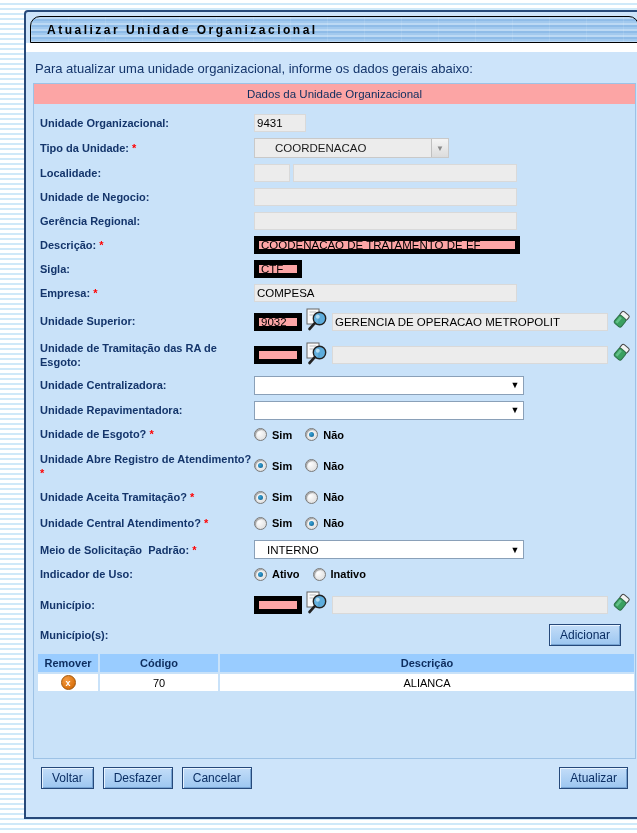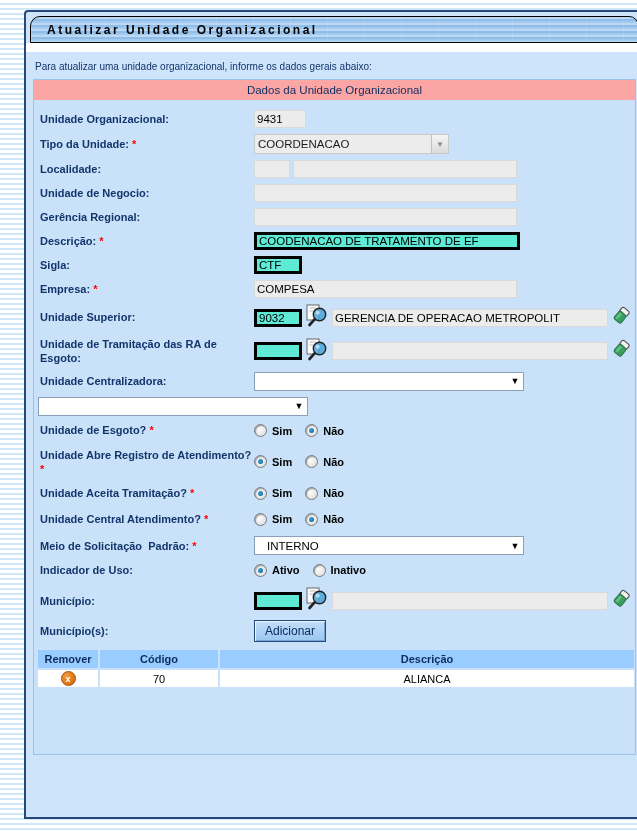--- a/index.html
+++ b/index.html
@@ -20,49 +20,49 @@
     background-image:
       repeating-linear-gradient(90deg, rgba(255,255,255,0.10) 0 1px, transparent 1px 37px),
       repeating-linear-gradient(180deg, #bcd9f4 0 2px, #8fbce8 2px 4px, #a2c9ee 4px 6px);
     display: flex; align-items: center;
   }
   .titlebar .t {
     font-size: 12px; font-weight: bold; color: #000; letter-spacing: 2.5px; padding-left: 16px;
   }
   .white-strip { height: 9px; background: #ffffff; }
   .content { padding: 7px 7px 0 7px; }
-  .intro { font-size: 10px; color: #14356b; margin: 2px 0 7px 2px; }
+  .intro { font-size: 13px; color: #14356b; margin: 2px 0 7px 2px; }
   .inner {
     border: 1px solid #9dc2e6; background: #c9e2f9; height: 676px; overflow: hidden;
   }
   .sectionband {
     height: 20px; background: #fca5a5; text-align: center;
     font-size: 11.5px; color: #0d2d5e; line-height: 20px;
   }
   .rows { padding: 10px 4px 0 4px; }
   .row { display: flex; align-items: center; margin-bottom: 6px; min-height: 18px; }
   .row.rb { margin-bottom: 8px; }
   .lbl {
     width: 216px; flex: none; font-size: 11px; font-weight: bold; color: #14356b;
     line-height: 1.3; white-space: pre-wrap; padding-left: 2px;
   }
   .req { color: #ff0000; font-weight: bold; }
   .ctl { display: flex; align-items: center; gap: 3px; flex: 1; }
   input.txt {
     height: 18px; font-family: "Liberation Sans", sans-serif; font-size: 11.5px;
-    border: 3px solid #000000; background: #5eead4; color: #000; padding: 0 2px;
+    border: 5px solid #000000; background: #fca5a5; color: #000; padding: 0 2px;
   }
   input.dis {
     background: #ececec; border: 1px solid #d9d9d9; color: #000;
   }
   .combo {
     height: 20px; display: flex; align-items: center; background: #ececec;
     border: 1px solid #c9c9c9;
   }
-  .combo .val { flex: 1; font-size: 11.5px; color: #1a1a1a; padding-left: 3px; }
+  .combo .val { flex: 1; font-size: 11.5px; color: #1a1a1a; padding-left: 20px; }
   .combo .arrowbox {
     width: 17px; height: 18px; background: linear-gradient(180deg,#f4f4f4,#dcdcdc);
     border-left: 1px solid #c0c0c0; color: #8a8a8a; font-size: 8px;
     display: flex; align-items: center; justify-content: center;
   }
   .ddl {
     height: 19px; display: flex; align-items: center; background: #ffffff;
     border: 1px solid #8aa0b8;
   }
   .ddl .val { flex: 1; font-size: 11.5px; color: #000; padding-left: 12px; white-space: nowrap; overflow: hidden; }
@@ -233,20 +233,21 @@
           <span class="lbl">Unidade Centralizadora:</span>
           <span class="ctl">
             <span class="ddl" style="width:270px">
               <span class="val"></span>
               <span class="arrow">▼</span>
             </span>
           </span>
         </div>
 
         <div class="row">
+          <span class="lbl">Unidade Repavimentadora:</span>
           <span class="ctl">
             <span class="ddl" style="width:270px">
               <span class="val"></span>
               <span class="arrow">▼</span>
             </span>
           </span>
         </div>
 
         <div class="row rb">
           <span class="lbl"><span>Unidade de Esgoto?</span> <span class="req">*</span></span>
@@ -330,21 +331,21 @@
                     <rect x="5.5" y="6.5" width="9" height="10" rx="2" fill="#3aa060" stroke="#2b6f46" stroke-width="1"></rect>
                     <rect x="7" y="8" width="2.5" height="7" fill="#63c189"></rect>
                   </g>
                 </svg>
             </span>
           </span>
         </div>
 
         <div class="row">
           <span class="lbl">Município(s):</span>
-          <span class="ctl" style="padding-right:10px;">
+          <span class="ctl" style="justify-content:flex-end; padding-right:10px;">
             <button class="btn">Adicionar</button>
           </span>
         </div>
       </div>
 
       <table class="mtable">
         <thead>
           <tr>
             <th class="col-rem">Remover</th>
             <th class="col-cod">Código</th>
@@ -355,14 +356,21 @@
           <tr>
             <td><span class="removeicon">x</span></td>
             <td>70</td>
             <td>ALIANCA</td>
           </tr>
         </tbody>
       </table>
     </div>
 
 
+    <div class="btnrow">
+      <button class="btn">Voltar</button>
+      <button class="btn">Desfazer</button>
+      <button class="btn">Cancelar</button>
+      <span class="spacer"></span>
+      <button class="btn">Atualizar</button>
+    </div>
   </div>
 </div>
 
 </body></html>

